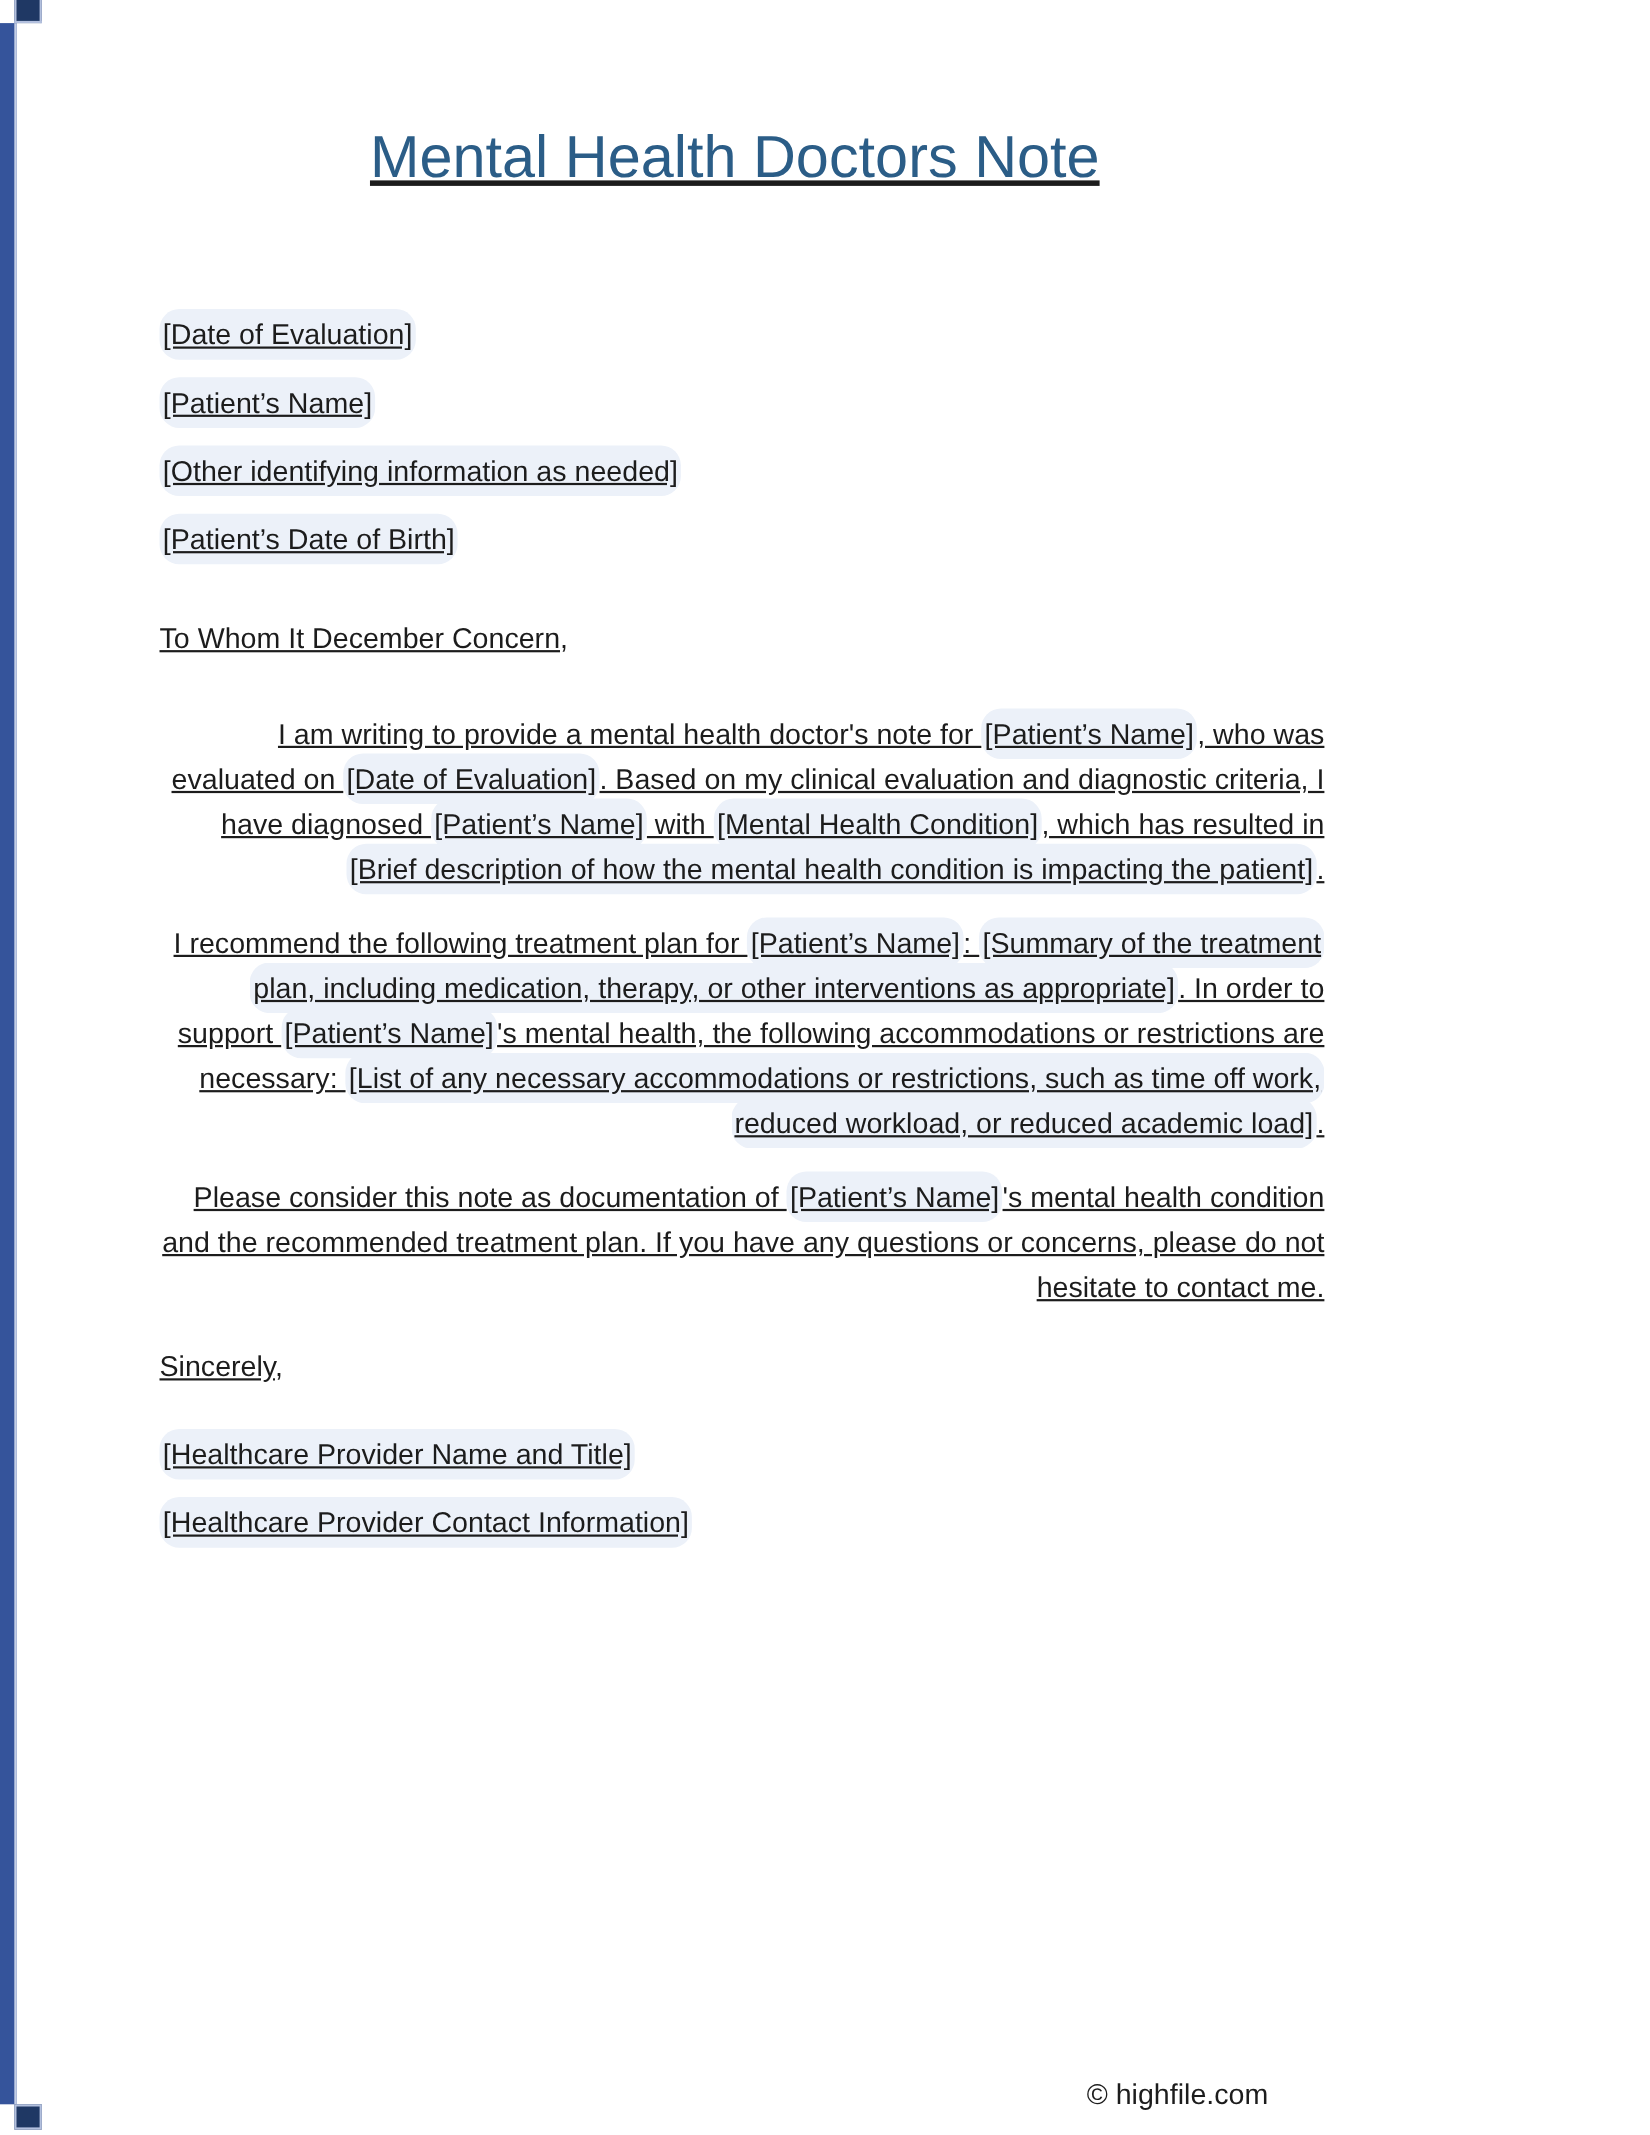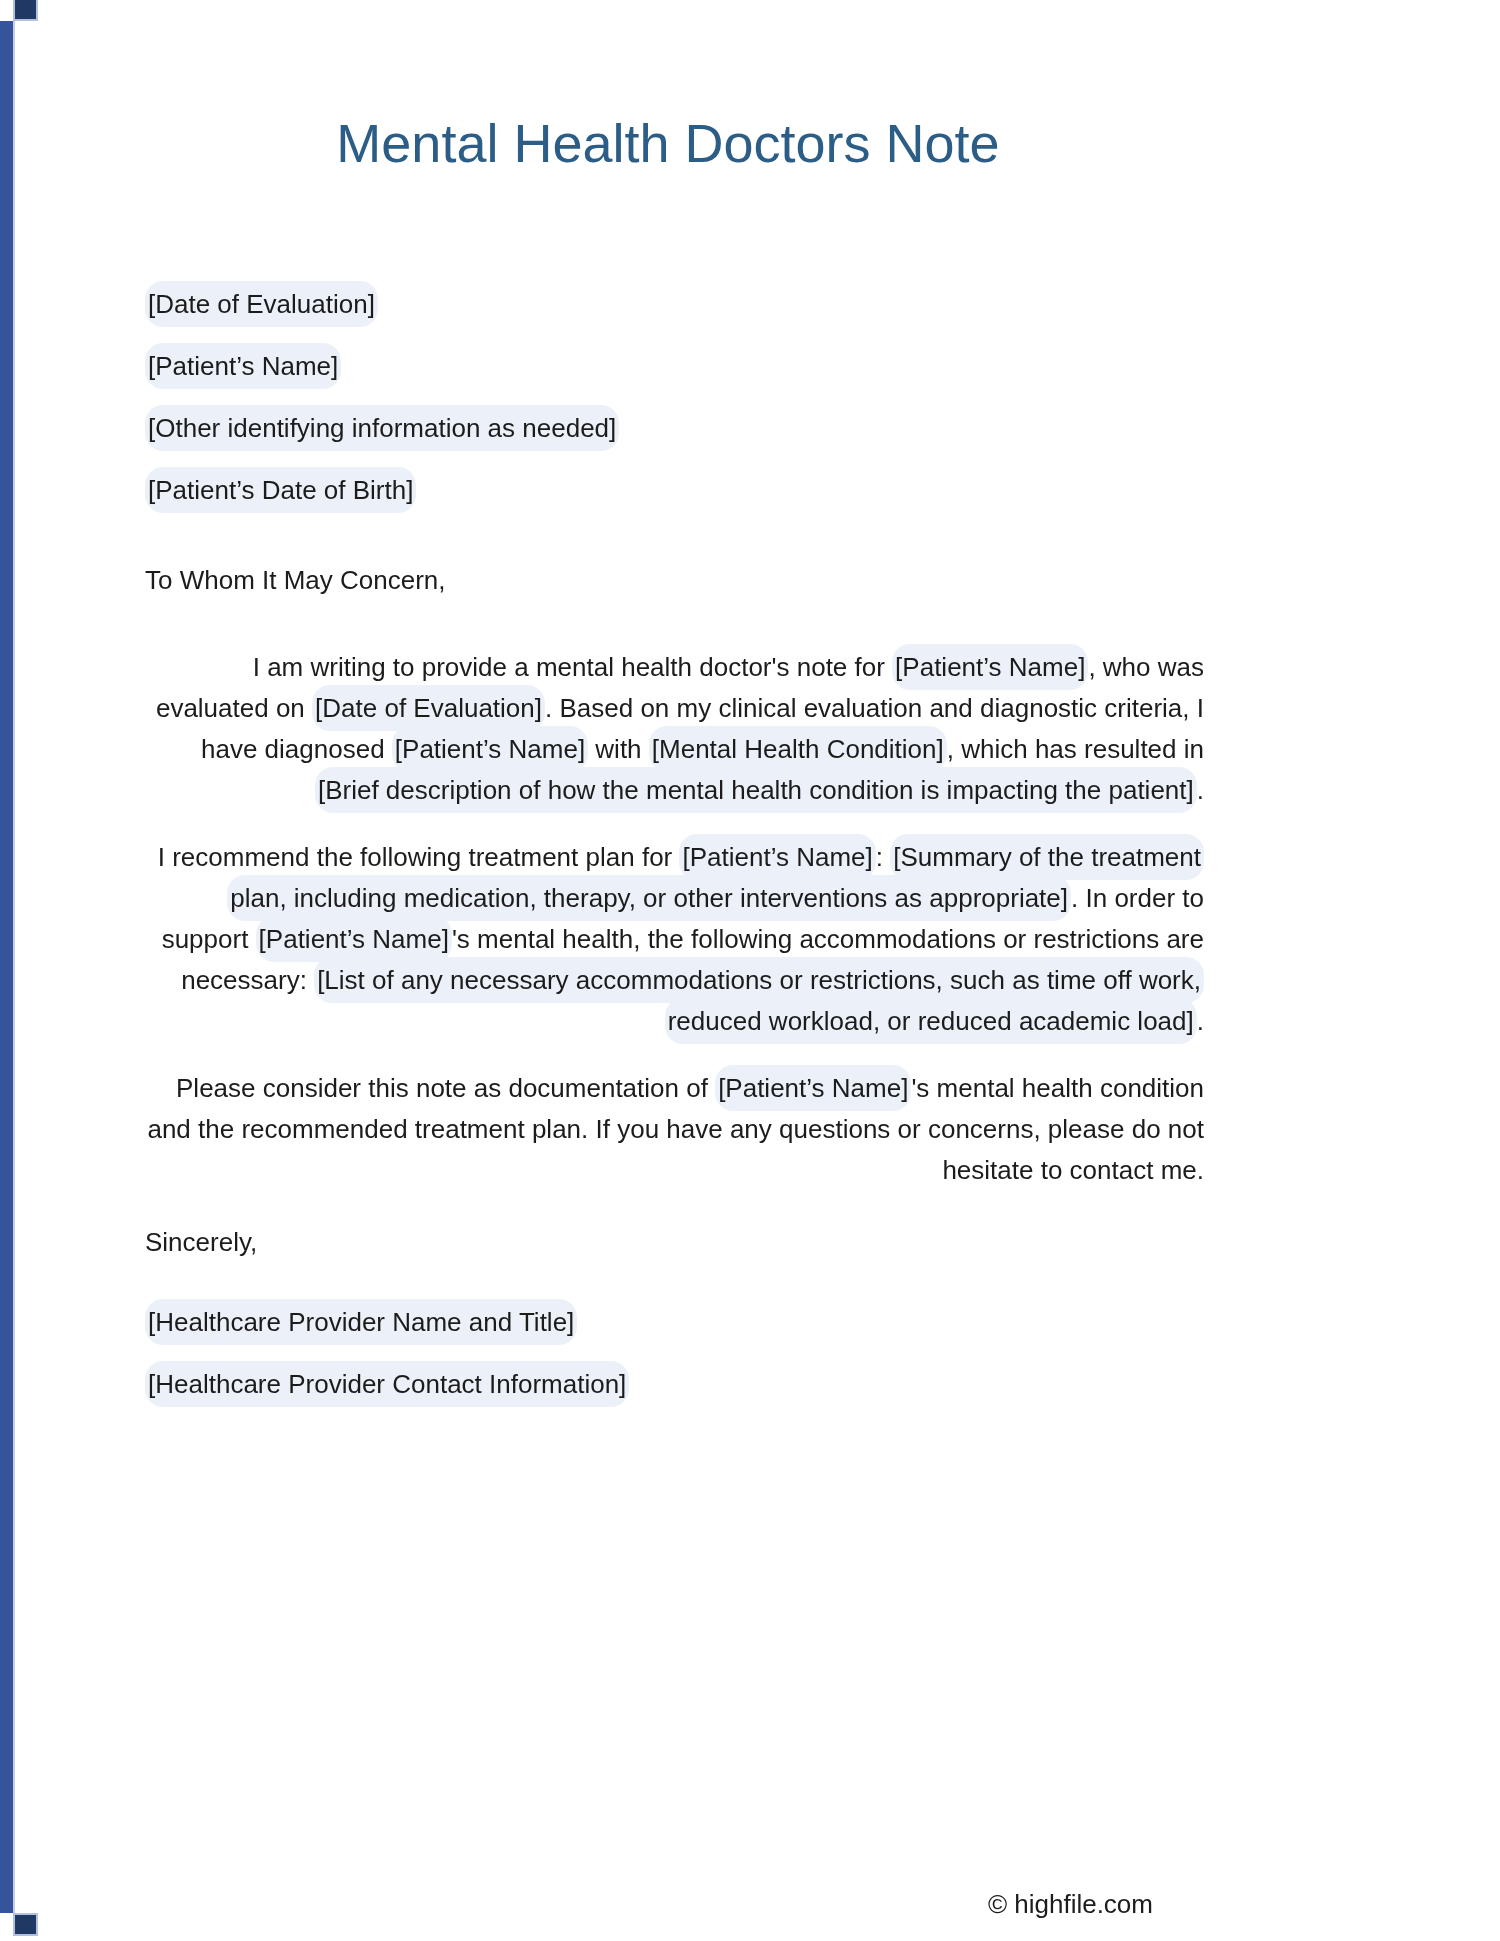--- a/index.html
+++ b/index.html
@@ -4,20 +4,21 @@
 <style>
   html, body { margin: 0; padding: 0; background: #ffffff; }
   .page {
     position: relative;
     width: 1336px;
     height: 1941px;
     background: #ffffff;
     overflow: hidden;
     font-family: "Liberation Sans", sans-serif;
     color: #1c1c1c;
+    text-decoration: underline;
   }
   
   .accent-bar {
     position: absolute;
     left: 0; top: 21px;
     width: 13px; height: 1892px;
     background: var(--bar-color, #35549B);
     border-right: 2px solid #C3CEE6;
   }
   .corner-square {
@@ -97,21 +98,21 @@
 
   <h1 class="title">Mental Health Doctors Note</h1>
 
   <div class="content">
 
     <p class="ph-line"><span class="hl">[Date of Evaluation]</span></p>
     <p class="ph-line"><span class="hl">[Patient’s Name]</span></p>
     <p class="ph-line"><span class="hl">[Other identifying information as needed]</span></p>
     <p class="ph-line"><span class="hl">[Patient’s Date of Birth]</span></p>
 
-    <p class="salutation">To Whom It May Concern,</p>
+    <p class="salutation">To Whom It December Concern,</p>
 
     <p class="body-par"><span>I am writing to provide a mental health doctor's note for </span><span class="hl">[Patient’s Name]</span><span>, who was evaluated on </span><span class="hl">[Date of Evaluation]</span><span>. Based on my clinical evaluation and diagnostic criteria, I have diagnosed </span><span class="hl">[Patient’s Name]</span><span> with </span><span class="hl">[Mental Health Condition]</span><span>, which has resulted in </span><span class="hl">[Brief description of how the mental health condition is impacting the patient]</span><span>.</span></p>
     <p class="body-par"><span>I recommend the following treatment plan for </span><span class="hl">[Patient’s Name]</span><span>: </span><span class="hl">[Summary of the treatment plan, including medication, therapy, or other interventions as appropriate]</span><span>. In order to support </span><span class="hl">[Patient’s Name]</span><span>'s mental health, the following accommodations or restrictions are necessary: </span><span class="hl">[List of any necessary accommodations or restrictions, such as time off work, reduced workload, or reduced academic load]</span><span>.</span></p>
     <p class="body-par"><span>Please consider this note as documentation of </span><span class="hl">[Patient’s Name]</span><span>'s mental health condition and the recommended treatment plan. If you have any questions or concerns, please do not hesitate to contact me.</span></p>
 
     <p class="closing">Sincerely,</p>
 
     <div class="sig">
       <p class="ph-line"><span class="hl">[Healthcare Provider Name and Title]</span></p>
       <p class="ph-line"><span class="hl">[Healthcare Provider Contact Information]</span></p>

